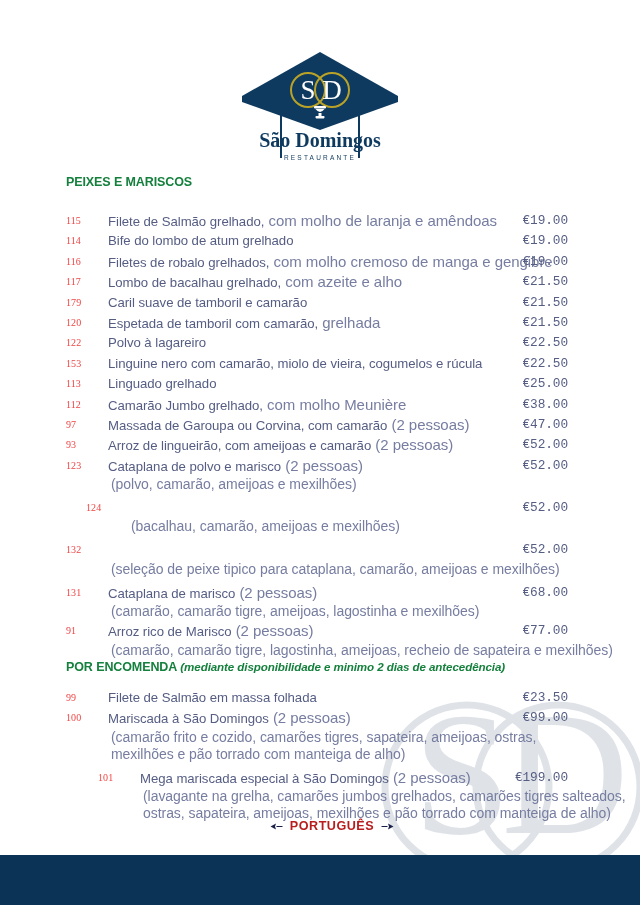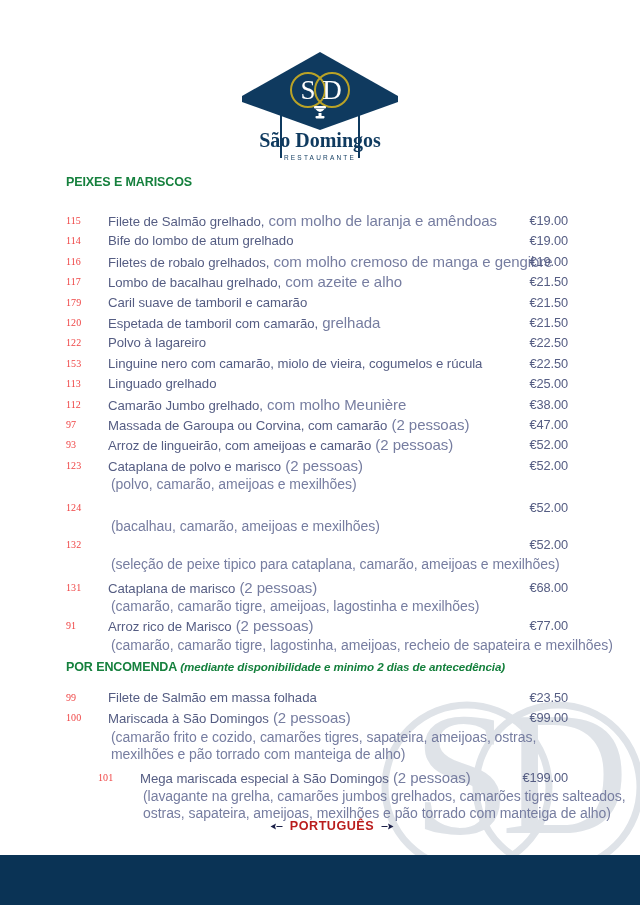--- a/index.html
+++ b/index.html
@@ -96,20 +96,21 @@
     color: #767da0;
     letter-spacing: -0.05px;
   }
   .price {
     position: absolute;
     right: 72px;
     top: 0;
     font-size: 12.8px;
     color: #555d83;
     letter-spacing: -0.1px;
+    font-family: Liberation Mono, monospace;
   }
   .row-sub {
     position: relative;
     height: 17px;
     line-height: 17px;
     white-space: nowrap;
   }
   .row-sub span {
     position: absolute;
     left: 111px;
@@ -276,21 +277,21 @@
       <div class="row" style="margin-bottom: 5px;">
         <div class="row-main">
           <span class="num">123</span>
           <span class="name"><span>Cataplana de polvo e marisco</span><span class="desc"> (2 pessoas)</span></span>
           <span class="price">€52.00</span>
         </div>
         <div class="row-sub">
           <span>(polvo, camarão, ameijoas e mexilhões)</span>
         </div>
       </div>
-      <div class="row" style="">
+      <div class="row" style="margin-bottom: 5px; padding-left: 20px;">
         <div class="row-main">
           <span class="num">124</span>
           <span class="price">€52.00</span>
         </div>
         <div class="row-sub">
           <span>(bacalhau, camarão, ameijoas e mexilhões)</span>
         </div>
       </div>
       <div class="row" style="margin-bottom: 5px;">
         <div class="row-main">

